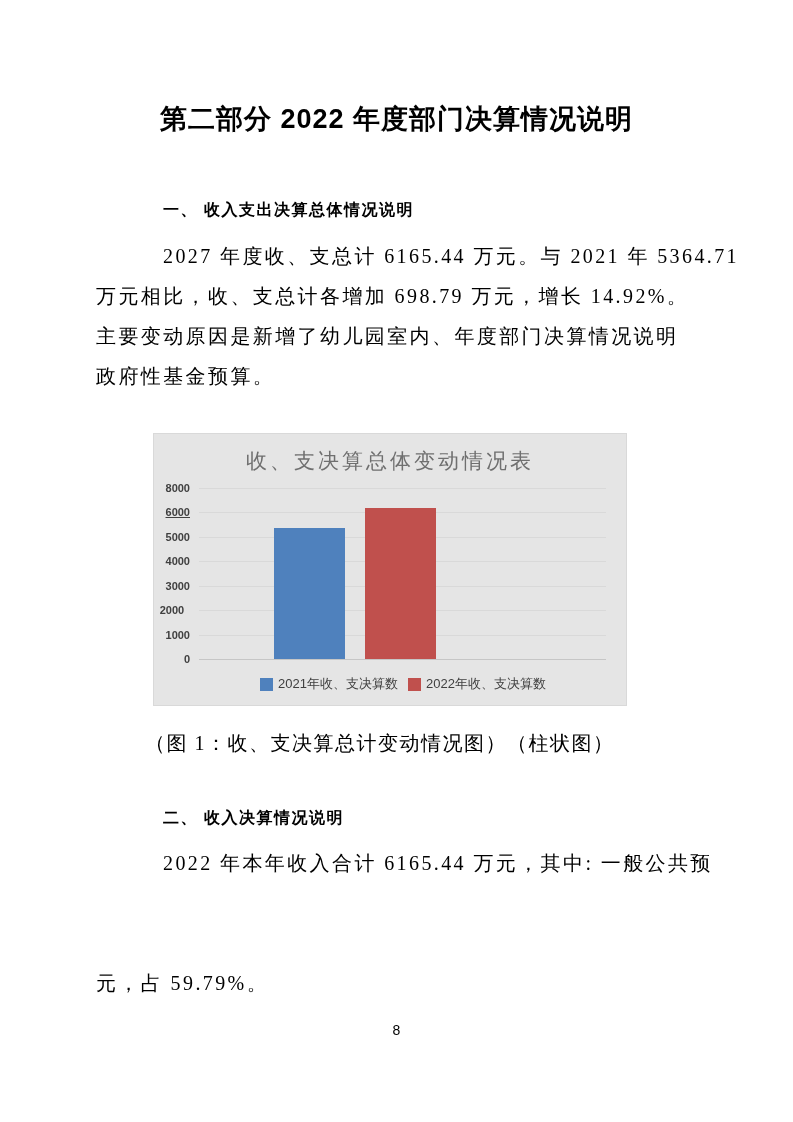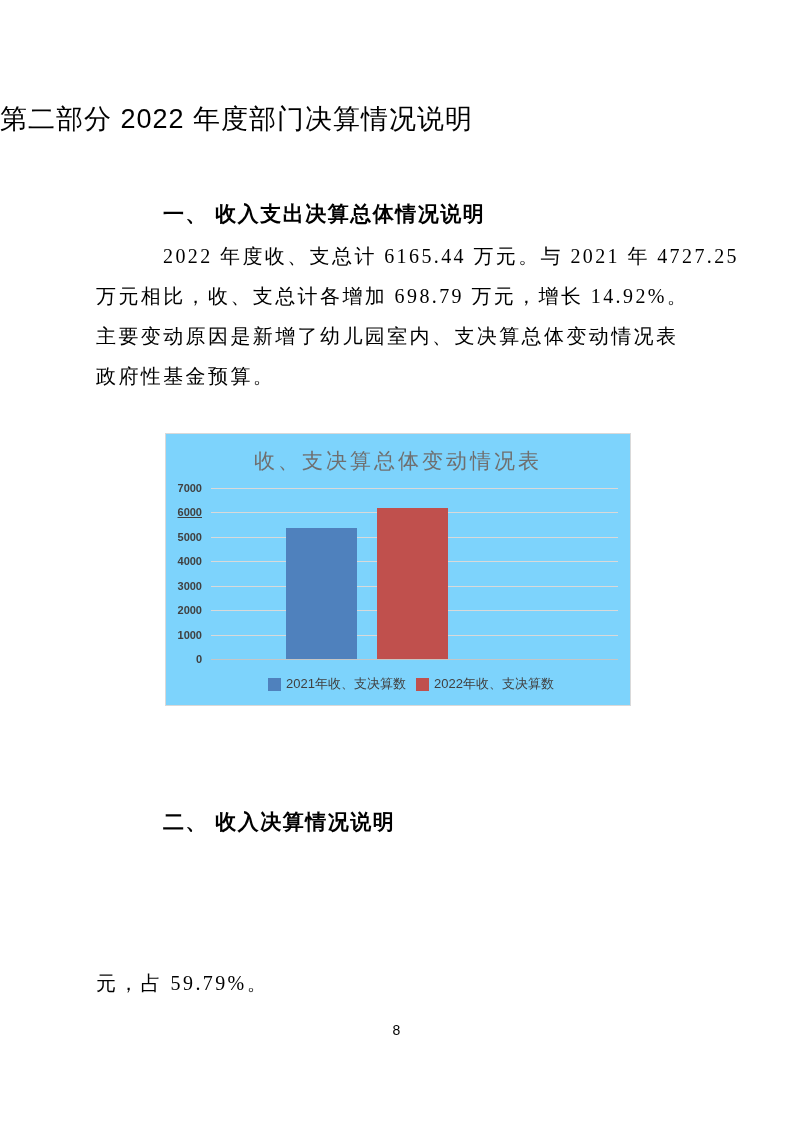--- a/index.html
+++ b/index.html
@@ -15,32 +15,32 @@
     background: #ffffff;
     overflow: hidden;
     font-family: "Liberation Serif", "DejaVu Serif", serif;
     color: #000000;
   }
   .doc-title {
     position: absolute;
     top: 101px;
     left: 0;
     width: 100%;
-    text-align: left;
-    font-family: "Liberation Sans", "DejaVu Sans", sans-serif;
-    font-weight: 400;
+    text-align: center;
+    font-family: "Liberation Sans", "DejaVu Sans", sans-serif;
+    font-weight: 700;
     font-size: 27px;
     letter-spacing: 1px;
     white-space: nowrap;
   }
   .sec-heading {
     position: absolute;
     font-family: "Liberation Sans", "DejaVu Sans", sans-serif;
     font-weight: 700;
-    font-size: 21px;
+    font-size: 16px;
     letter-spacing: 1.5px;
     white-space: nowrap;
   }
   .body-line {
     position: absolute;
     font-size: 20px;
     letter-spacing: 2.4px;
     white-space: nowrap;
   }
   .caption {
@@ -56,27 +56,28 @@
     top: 1022px;
     left: 0;
     width: 100%;
     text-align: center;
     font-size: 14px;
     font-family: "Liberation Sans", "DejaVu Sans", sans-serif;
   }
   
   .chart-box {
     position: absolute;
-    left: 165px;
+    left: 153px;
     top: 433px;
     width: 464px;
     height: 271px;
-    background: #7dd3fc;
+    background: #e5e5e5;
     border: 1px solid #d9d9d9;
     font-family: "Liberation Sans", "DejaVu Sans", sans-serif;
+    padding-left: 8px;
   }
   .chart-title {
     position: absolute;
     top: 13px;
     left: 0;
     width: 100%;
     text-align: center;
     font-size: 21px;
     letter-spacing: 3px;
     color: #6f6f6f;
@@ -141,59 +142,61 @@
 </style>
 </head>
 <body>
 
 <div class="page">
 
   <div class="doc-title">第二部分 2022 年度部门决算情况说明</div>
 
   <div class="sec-heading" style="left:163px; top:200px;">一、 收入支出决算总体情况说明</div>
 
-  <div class="body-line" style="left:163px; top:243px;">2022 年度收、支总计 6165.44 万元。与 2021 年 4727.25</div>
+  <div class="body-line" style="left:163px; top:243px;">2027 年度收、支总计 6165.44 万元。与 2021 年 5364.71</div>
   <div class="body-line" style="left:96px; top:283px;">万元相比，收、支总计各增加 698.79 万元，增长 14.92%。</div>
-  <div class="body-line" style="left:96px; top:323px;">主要变动原因是新增了幼儿园室内、支决算总体变动情况表</div>
+  <div class="body-line" style="left:96px; top:323px;">主要变动原因是新增了幼儿园室内、年度部门决算情况说明</div>
   <div class="body-line" style="left:96px; top:363px;">政府性基金预算。</div>
 
   <div class="chart-box">
     <div class="chart-title" style="color: rgb(111, 111, 111);">收、支决算总体变动情况表</div>
     <div class="chart-plot">
         <div class="gridline zero" style="top: 171px; background: rgb(198, 198, 198);"></div>
         <div class="ytick" style="top: 164px; color: rgb(64, 64, 64);">0</div>
         <div class="gridline" style="top: 146.571px; background: rgb(217, 217, 217);"></div>
         <div class="ytick" style="top: 139.571px; color: rgb(64, 64, 64);">1000</div>
         <div class="gridline" style="top: 122.143px; background: rgb(217, 217, 217);"></div>
-        <div class="ytick" style="top: 115.143px; color: rgb(64, 64, 64);">2000</div>
+        <div class="ytick" style="top: 115.143px; color: rgb(64, 64, 64); text-align: center;">2000</div>
         <div class="gridline" style="top: 97.7143px; background: rgb(217, 217, 217);"></div>
         <div class="ytick" style="top: 90.7143px; color: rgb(64, 64, 64);">3000</div>
         <div class="gridline" style="top: 73.2857px; background: rgb(217, 217, 217);"></div>
         <div class="ytick" style="top: 66.2857px; color: rgb(64, 64, 64);">4000</div>
         <div class="gridline" style="top: 48.8571px; background: rgb(217, 217, 217);"></div>
         <div class="ytick" style="top: 41.8571px; color: rgb(64, 64, 64);">5000</div>
         <div class="gridline" style="top: 24.4286px; background: rgb(217, 217, 217);"></div>
         <div class="ytick" style="top: 17.4286px; color: rgb(64, 64, 64); text-decoration: underline;">6000</div>
         <div class="gridline" style="top: 0px; background: rgb(217, 217, 217);"></div>
-        <div class="ytick" style="top: -7px; color: rgb(64, 64, 64);">7000</div>
+        <div class="ytick" style="top: -7px; color: rgb(64, 64, 64);">8000</div>
         <div class="bar" style="left: 75px; width: 71px; height: 131.052px; background: rgb(79, 129, 189);"></div>
         <div class="bar" style="left: 166px; width: 71px; height: 150.613px; background: rgb(192, 80, 77);"></div>
       </div>
     <div class="chart-legend">
       <div class="legend-item">
         <span class="legend-swatch" style="background: rgb(79, 129, 189);"></span>
         <span>2021年收、支决算数</span>
       </div>
       <div class="legend-item">
         <span class="legend-swatch" style="background: rgb(192, 80, 77);"></span>
         <span>2022年收、支决算数</span>
       </div>
     </div>
   </div>
 
+  <div class="caption">（图 1：收、支决算总计变动情况图）（柱状图）</div>
 
   <div class="sec-heading" style="left:163px; top:808px;">二、 收入决算情况说明</div>
 
+  <div class="body-line" style="left:163px; top:850px;">2022 年本年收入合计 6165.44 万元，其中: 一般公共预</div>
   <div class="body-line" style="left:96px; top:970px;font-family:Liberation Serif, serif;">元，占 59.79%。</div>
 
   <div class="page-number">8</div>
 
 </div>
 
 </body></html>

